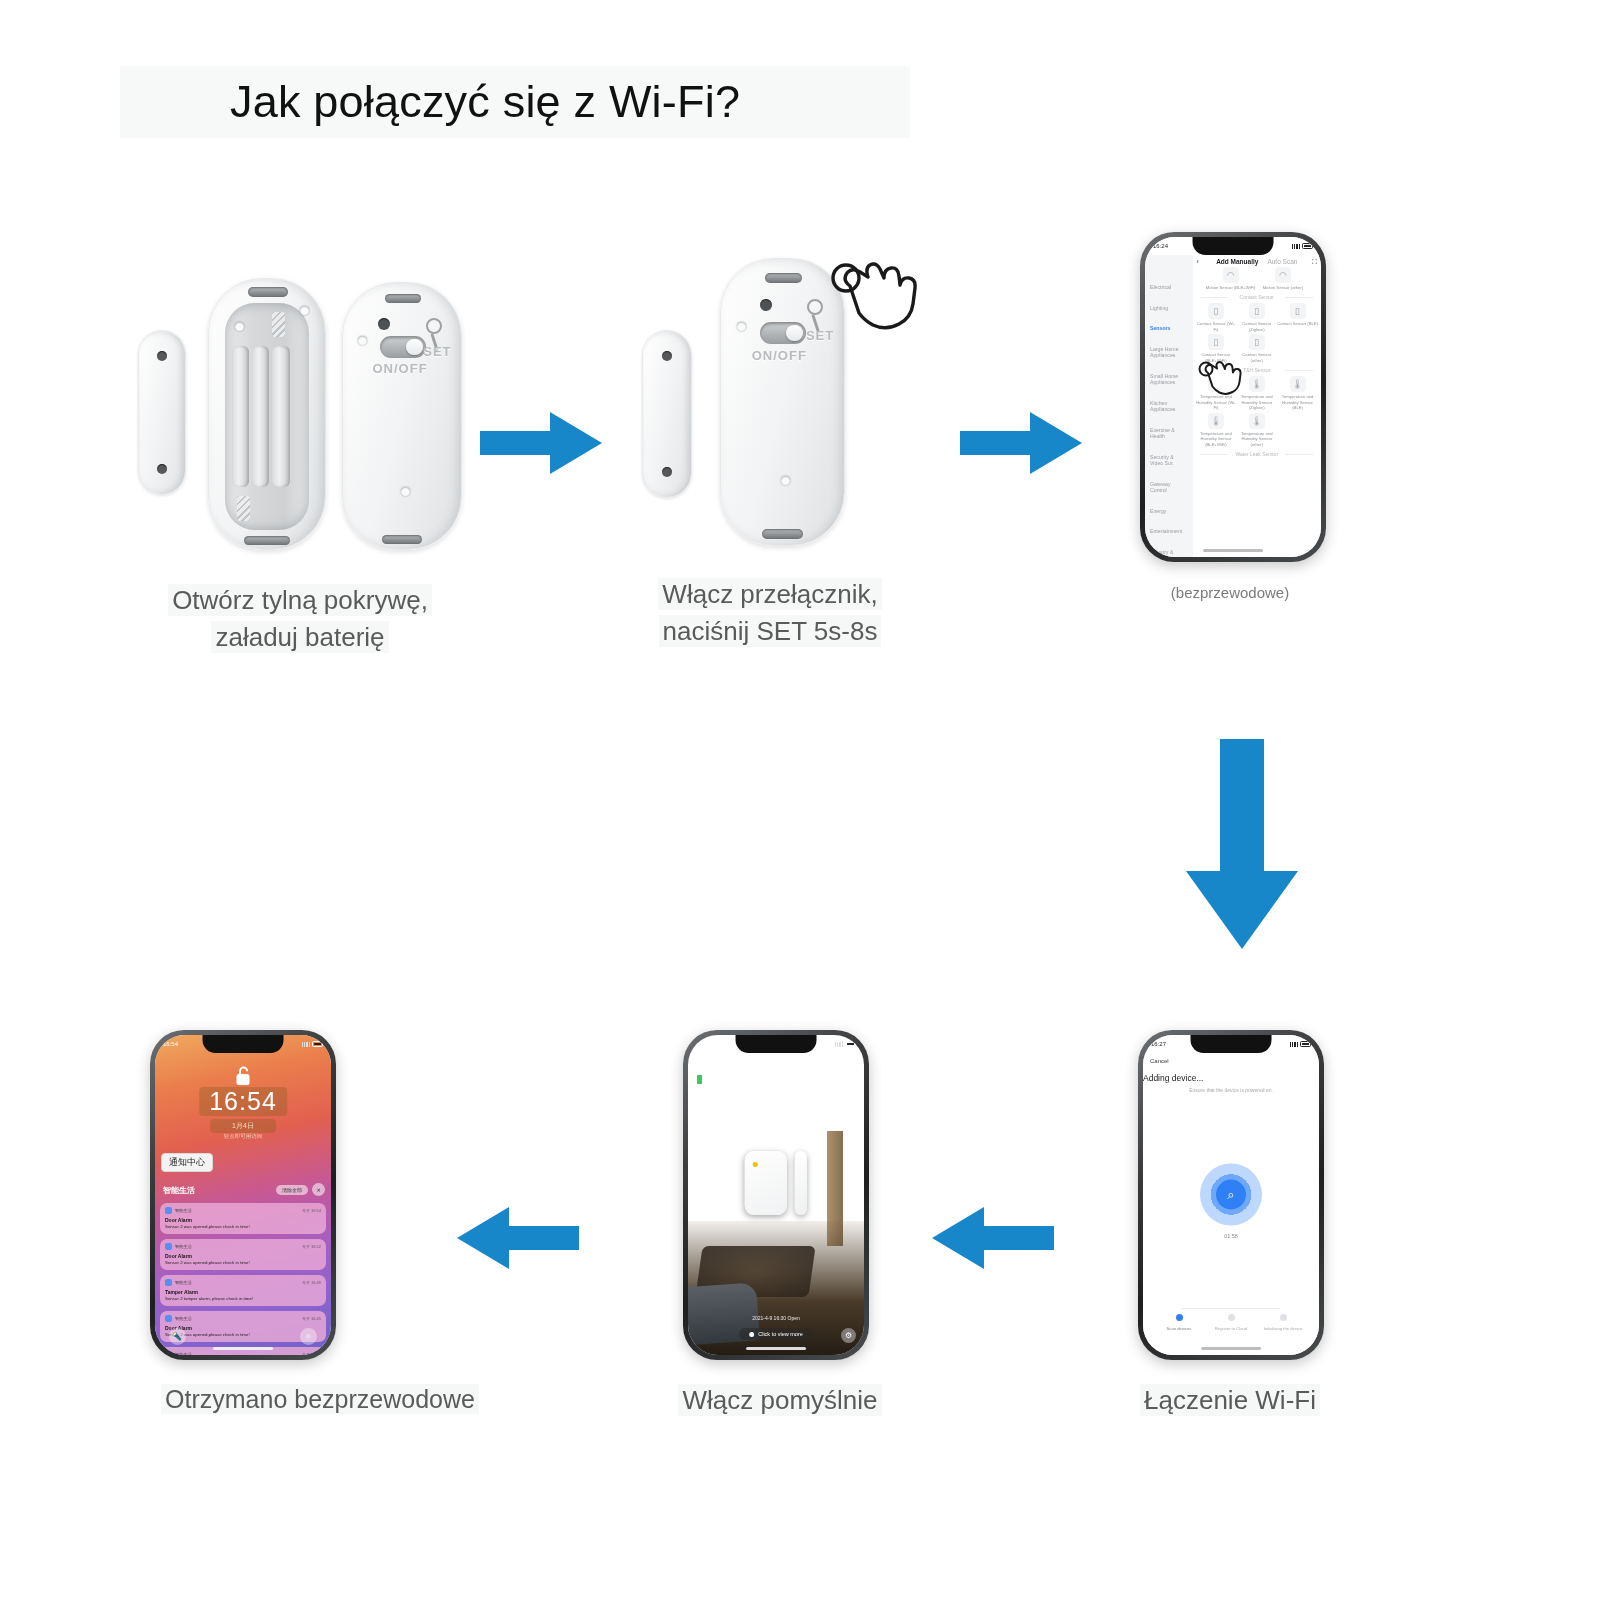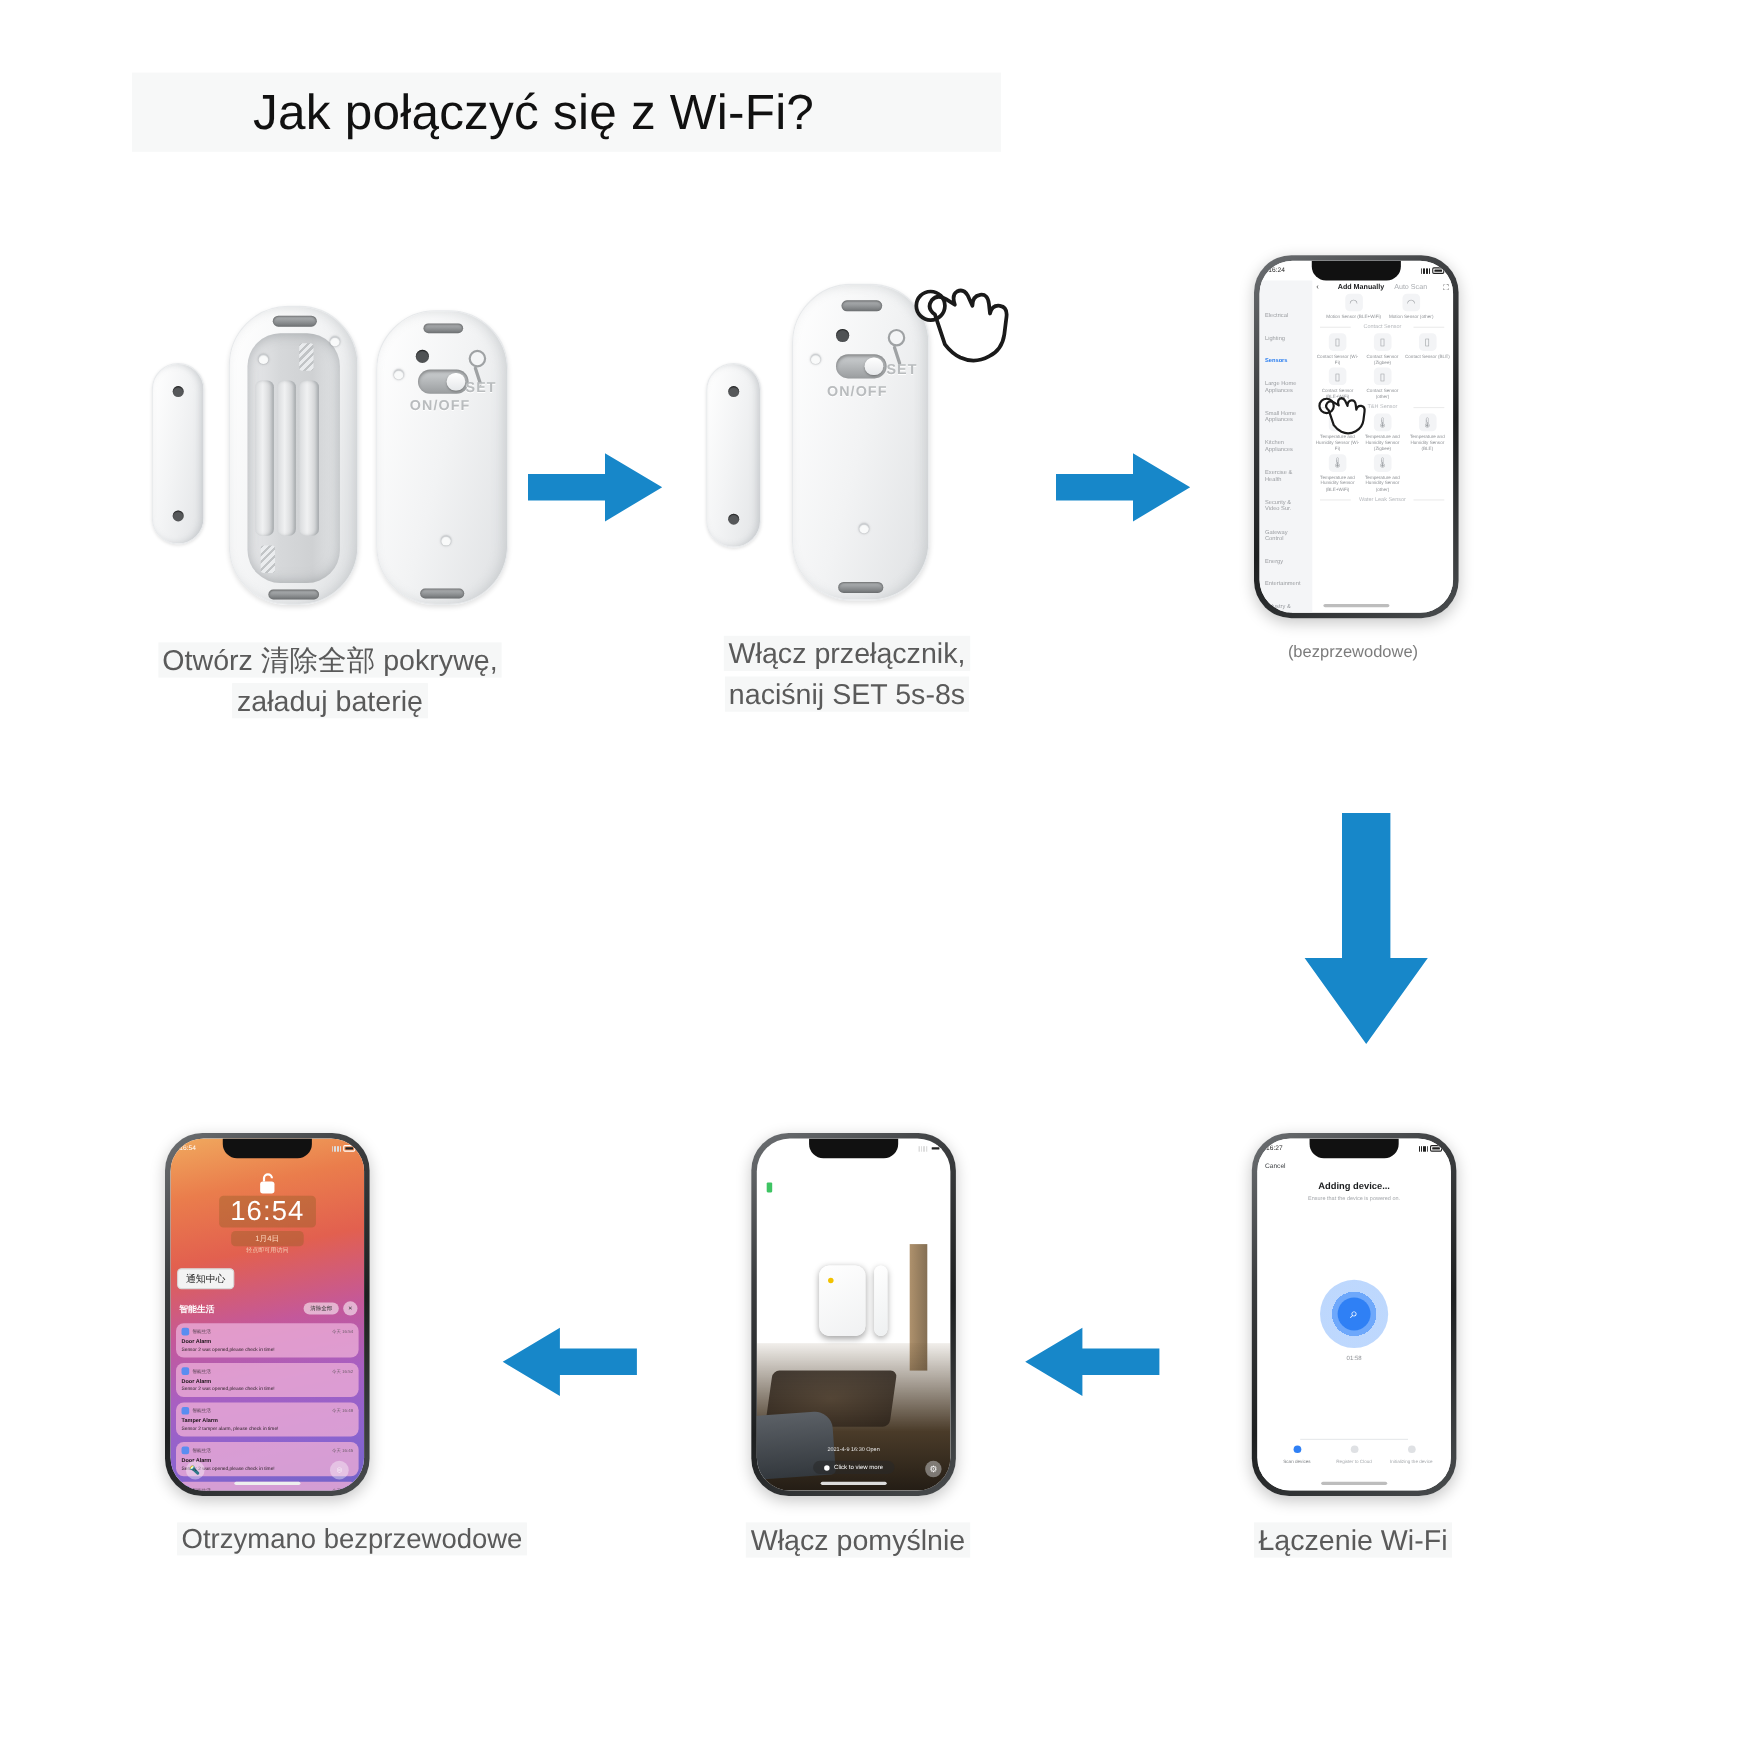--- a/index.html
+++ b/index.html
@@ -174,21 +174,21 @@
     width:16px; height:16px; margin:0 auto 2px;
     border-radius:4px; background:#f3f4f6;
     display:flex;align-items:center;justify-content:center;
     font-size:9px; color:#9ea1a5;
   }
   .gcell span { display:block; font-size:4.2px; color:#8e9195; line-height:1.3; }
 
   
   .scr-adding { position:absolute; inset:0; background:#fff; padding-top:20px; filter: blur(.3px); }
   .adding-cancel { font-size:6px; color:#3a3d40; padding:3px 0 0 7px; }
-  .adding-title { text-align:center; font-size:8.5px; font-weight:bold; color:#1a1c1e; margin-top:9px; }
+  .adding-title { font-size:8.5px; font-weight:normal; color:#1a1c1e; margin-top:9px; }
   .adding-sub { text-align:center; font-size:5px; color:#a5a8ac; margin-top:4px; }
   .radar-wrap { position:absolute; left:50%; top:52%; transform:translate(-50%,-50%); text-align:center; }
   .radar-outer {
     width:62px;height:62px;border-radius:50%;
     background: radial-gradient(circle,#6ea8fb 0 46%, rgba(110,168,251,.45) 46% 72%, rgba(110,168,251,.18) 72% 100%);
     display:flex;align-items:center;justify-content:center;
   }
   .radar-core {
     width:30px;height:30px;border-radius:50%;background:#2f80f5;
     display:flex;align-items:center;justify-content:center;color:#fff;font-size:13px;
@@ -370,21 +370,21 @@
           <div class="emb-label" style="left:25%; top:29.5%;">ON/OFF</div>
           <div class="setbtn" style="right:16%; top:13%;"></div>
           <div class="emb-label" style="right:8%; top:23%;">SET</div>
           <div class="tiny-hole" style="left:49%; bottom:20%;"></div>
           <div class="slot" style="left:33%; bottom:2%; width:34%; height:9px;"></div>
         </div>
       </div>
     </div>
 
     <div class="caption" style="margin-top:22px;">
-      <span class="hl">Otwórz 清除全部 pokrywę,</span><br>
+      <span class="hl">Otwórz tylną pokrywę,</span><br>
       <span class="hl">załaduj baterię</span>
     </div>
   </div>
 
   <div class="arrow" style="left:478px; top:405px;">
     <svg width="126" height="76" viewBox="0 0 126 76">
       <path d="M2 26 h70 v-19 l52 31 -52 31 v-19 h-70 z" fill="#1787c9"></path>
     </svg>
   </div>
 

